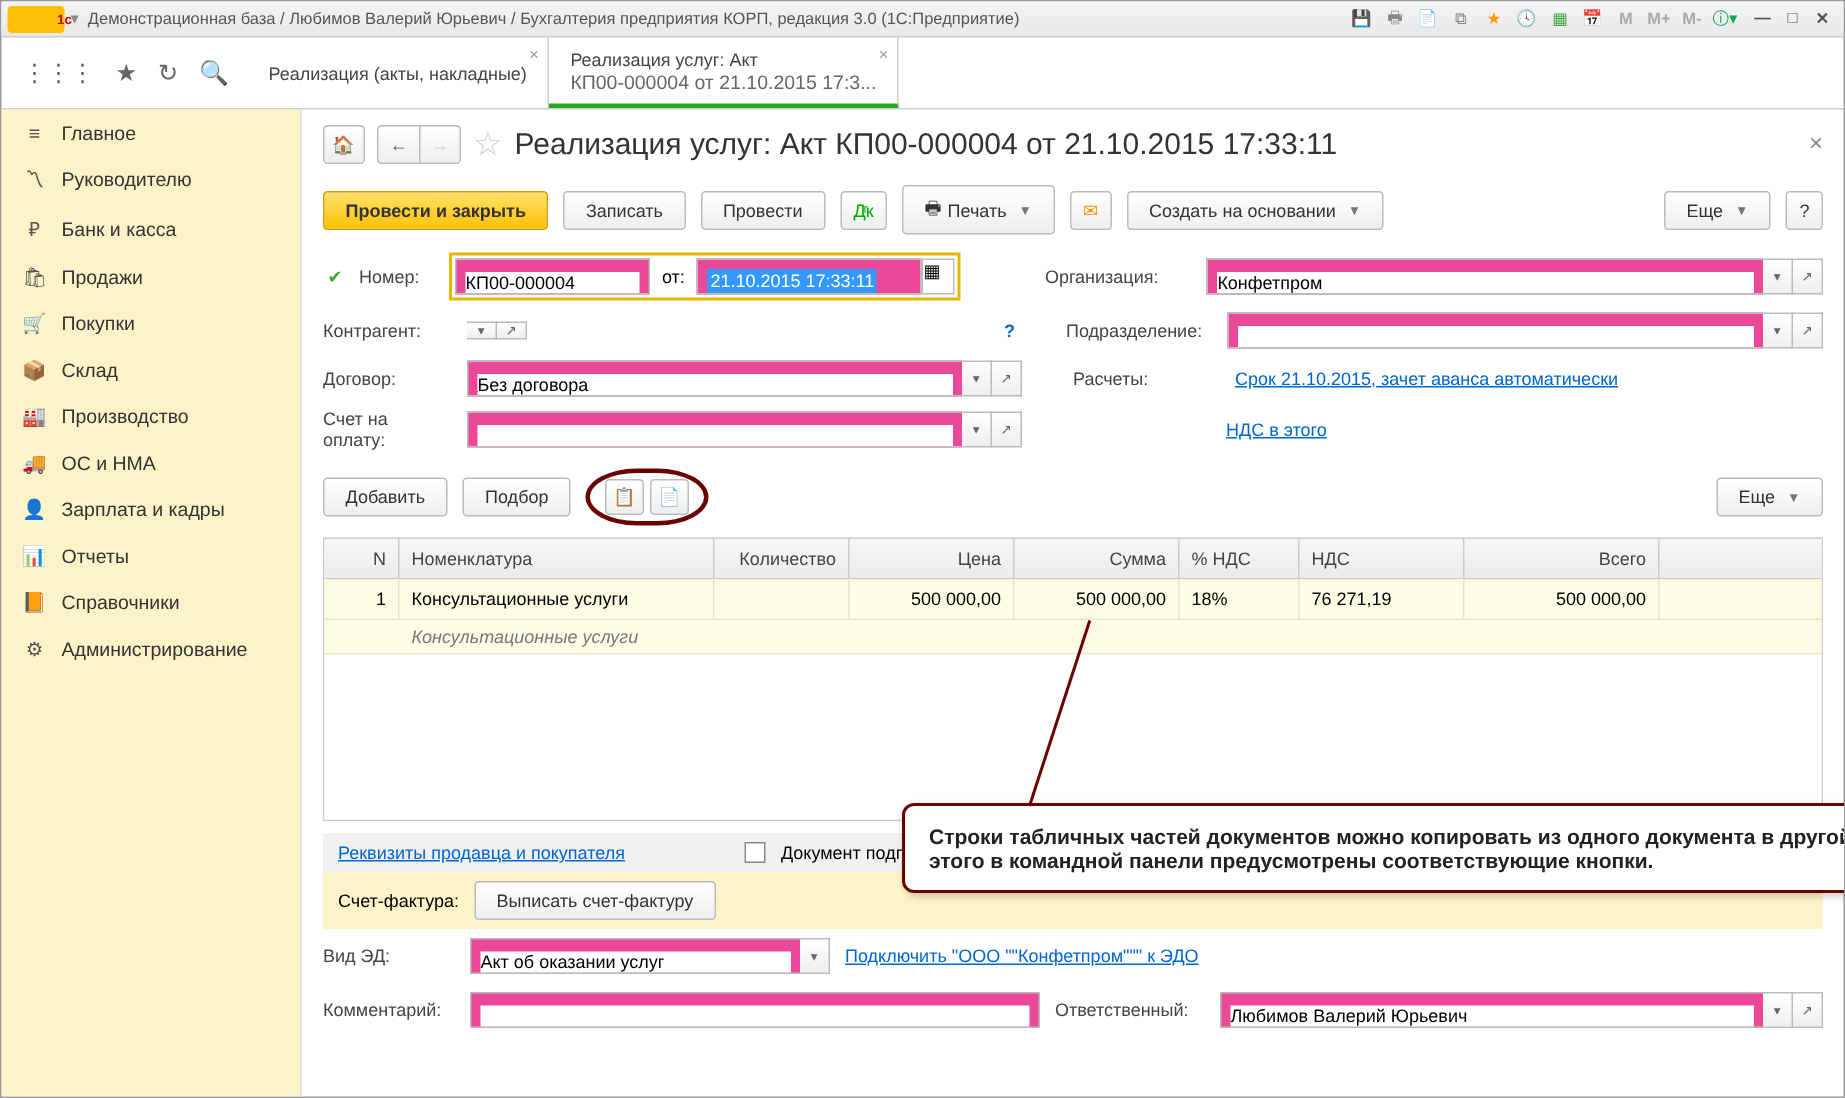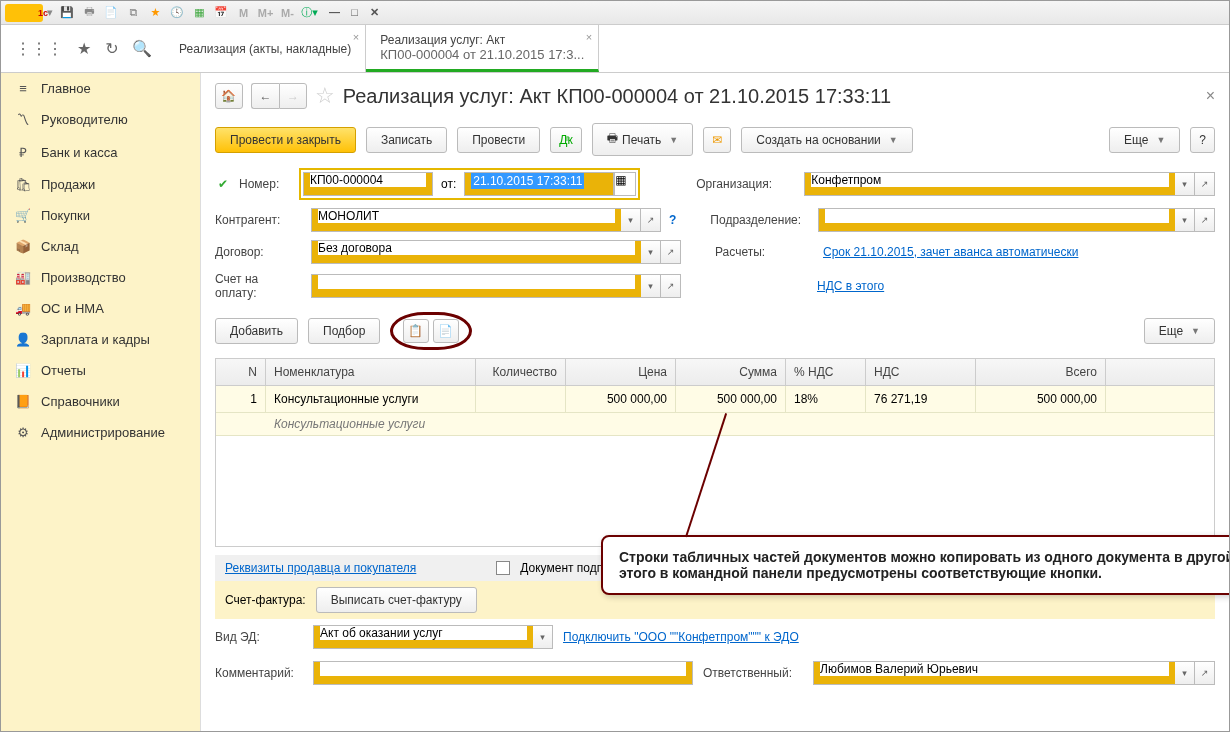--- a/index.html
+++ b/index.html
@@ -47,30 +47,30 @@
 .btn-grp { display:flex; }
 .btn-grp .btn-sq:first-child { border-radius:3px 0 0 3px; border-right:none; }
 .btn-grp .btn-sq:last-child { border-radius:0 3px 3px 0; }
 .star-big { font-size:22px; color:#ccc; cursor:pointer; }
 .doc-title { font-size:20px; color:#333; }
 .doc-close { margin-left:auto; font-size:16px; color:#888; cursor:pointer; }
 
 
 .actions { display:flex; gap:10px; align-items:center; margin-bottom:12px; flex-wrap:wrap; }
 .btn { border:1px solid #bbb; background:linear-gradient(#fff,#eee); border-radius:3px; padding:5px 14px; cursor:pointer; font-size:12px; color:#333; display:flex; align-items:center; gap:4px; }
-.btn.primary { background:linear-gradient(#ffe26a,#ffc107); border-color:#d4a000; font-weight:normal; }
+.btn.primary { background:linear-gradient(#ffe26a,#ffc107); border-color:#d4a000; font-weight:bold; }
 .btn .drop { color:#777; font-size:9px; margin-left:4px; }
 .btn.icon-only { padding:5px 8px; }
 .spacer { flex:1; }
 
 
 .form-row { display:flex; align-items:center; gap:8px; margin-bottom:8px; }
 .lbl { width:88px; color:#444; }
 .lbl-r { width:100px; color:#444; }
-.fld { border:1px solid #bbb; height:24px; padding:0 6px; background:#eab308; display:flex; align-items:flex-start; }
+.fld { border:1px solid #bbb; height:24px; padding:0 6px; background:#ec4899; display:flex; align-items:flex-end; }
 .fld input { border:none; outline:none; width:100%; font-size:12px; }
 .combo { display:flex; align-items:stretch; }
 .combo .fld { border-right:none; border-radius:0; }
 .combo .cbtn { width:20px; border:1px solid #bbb; border-left:none; display:flex;align-items:center;justify-content:center; background:linear-gradient(#fff,#eee); cursor:pointer; font-size:9px; color:#666; }
 .highlight-box { border:2px solid #e5b800; padding:2px; display:flex; align-items:center; }
 .sel-text { background:#3399ff; color:#fff; padding:1px 2px; }
 .link { color:#0066cc; text-decoration:underline; cursor:pointer; }
 .ic-sm { width:16px; text-align:center; color:#3a3; }
 .qmark { color:#0066cc; font-weight:bold; cursor:pointer; }
 
@@ -109,20 +109,21 @@
 .chk { width:14px; height:14px; border:1px solid #888; background:#fff; }
 </style>
 </head>
 <body>
 
 <div class="window">
 
   <div class="titlebar">
     <div class="logo">1c</div>
     <span class="tb-drop">▾</span>
+    <span class="title">Демонстрационная база / Любимов Валерий Юрьевич / Бухгалтерия предприятия КОРП, редакция 3.0  (1С:Предприятие)</span>
     <div class="tb-icons">
       <span class="tb-icon">💾</span>
       <span class="tb-icon">🖶</span>
       <span class="tb-icon">📄</span>
       <span class="tb-icon">⧉</span>
       <span class="tb-icon star">★</span>
       <span class="tb-icon">🕓</span>
       <span class="tb-icon grid">▦</span>
       <span class="tb-icon cal">📅</span>
       <span class="tb-icon m">M</span>
@@ -272,23 +273,20 @@
               <input value="Конфетпром" style="">
             </div>
           <div class="cbtn">▾</div>
           <div class="cbtn">↗</div>
         </div>
       </div>
 
       <div class="form-row">
         <span class="lbl">Контрагент:</span>
         <div class="combo" style="width:350px">
-          <div class="fld" style="flex:1">
-              <input value="МОНОЛИТ" style="">
-            </div>
           <div class="cbtn">▾</div>
           <div class="cbtn">↗</div>
         </div>
         <span class="qmark">?</span>
         <div style="width:18px"></div>
         <span class="lbl-r">Подразделение:</span>
         <div class="combo" style="flex:1">
           <div class="fld" style="flex:1">
               <input value="" style="">
             </div>

